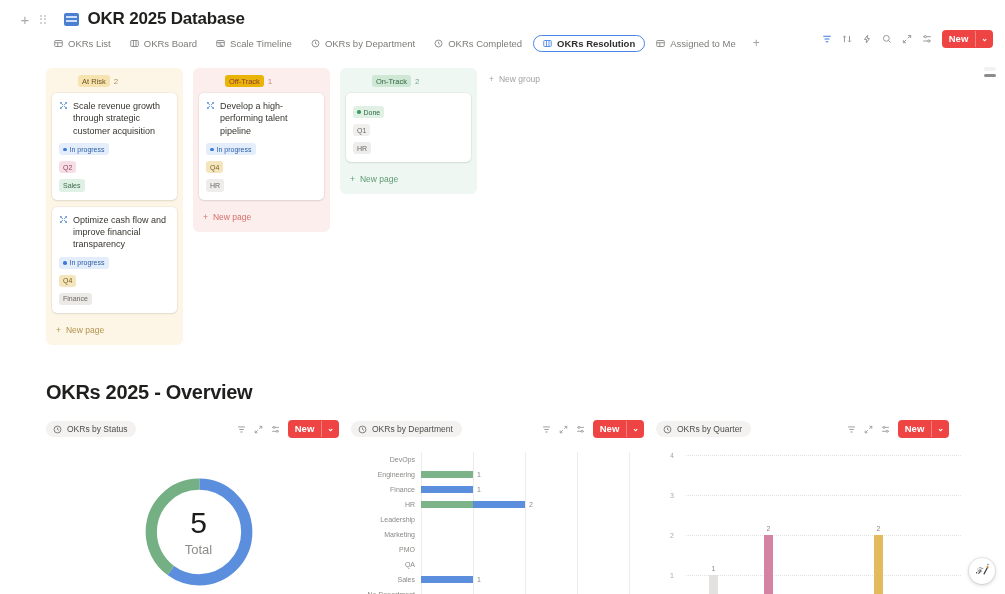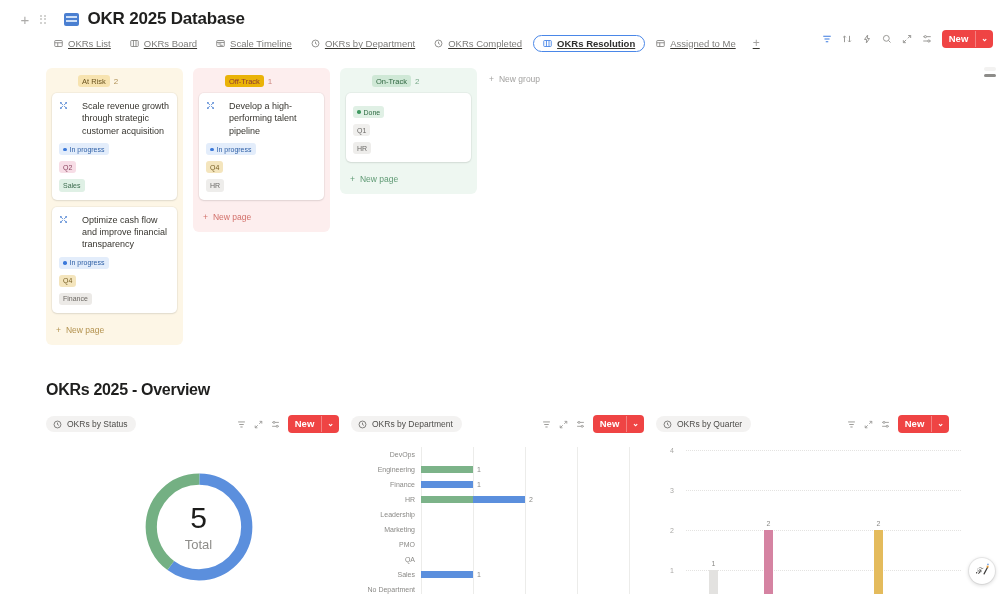--- a/index.html
+++ b/index.html
@@ -23,21 +23,21 @@
     background: #4a7fd1; position: relative; overflow: hidden; flex: none;
   }
   .db-icon::before, .db-icon::after {
     content: ""; position: absolute; left: 2px; right: 2px; height: 2px; background: #cfe0f7;
   }
   .db-icon::before { top: 3px; }
   .db-icon::after { top: 7px; }
   .page-title { margin-left: 9px; font-size: 17px; font-weight: 700; letter-spacing: -0.2px; color: #1f1f1e; }
 
   
-  .tabs { display: flex; align-items: center; padding-left: 46px; height: 26px; gap: 3px; text-decoration: underline; }
+  .tabs { display: flex; align-items: center; padding-left: 46px; height: 26px; gap: 3px; }
   .tab {
     display: flex; align-items: center; gap: 5px; padding: 3px 8px;
     font-size: 9.5px; color: #7d7c79; border-radius: 5px; cursor: pointer; white-space: nowrap;
   }
   .tab.active {
     color: #2f2f2e; font-weight: 700;
     border: 1.2px solid #4a87e8; border-radius: 14px; padding: 2px 9px;
   }
   .tab svg { display: block; }
   .tab-add { color: #a3a2a0; font-size: 12px; padding: 2px 6px; cursor: pointer; }
@@ -67,21 +67,21 @@
   .col-count { font-size: 8px; }
   .col.atrisk .col-count { color: #b09156; }
   .col.offtrack .col-count { color: #cb8780; }
   .col.ontrack .col-count { color: #79a98b; }
 
   .card {
     background: #fff; border-radius: 5px; padding: 7px 7px 8px;
     box-shadow: 0 1px 2px rgba(15,15,15,.09), 0 0 0 1px rgba(15,15,15,.035);
     margin-bottom: 7px;
   }
-  .card-title { display: flex; gap: 14px; font-size: 9px; line-height: 1.38; color: #37352f; }
+  .card-title { display: flex; gap: 5px; font-size: 9px; line-height: 1.38; color: #37352f; }
   .card-title .ttl { flex: 1; }
   .tag-row { margin-top: 6px; display: flex; }
   .tag { font-size: 7px; padding: 1.5px 4px; border-radius: 3px; line-height: 1.3; }
   .tag.status-prog { background: #e3edfb; color: #2d5fa6; display: flex; align-items: center; gap: 3px; }
   .tag.status-done { background: #e0f0e5; color: #2c6b41; display: flex; align-items: center; gap: 3px; }
   .dot { width: 3.5px; height: 3.5px; border-radius: 50%; display: block; }
   .dot.blue { background: #3b79da; }
   .dot.green { background: #3f9960; }
   .tag.q2 { background: #f7dde6; color: #8b4560; }
   .tag.q4 { background: #f4e5bd; color: #7a6227; }
@@ -90,21 +90,21 @@
   .tag.dept-finance { background: #eceae7; color: #6b6762; }
   .tag.dept-hr { background: #eeedeb; color: #6b6a67; }
   .tag.dept-eng { background: #f7ddcd; color: #8a5332; }
   .new-page { font-size: 8.5px; padding: 5px 4px 2px; cursor: pointer; display: flex; gap: 5px; align-items: center; }
   .col.atrisk .new-page { color: #b3924f; }
   .col.offtrack .new-page { color: #d2706a; }
   .col.ontrack .new-page { color: #5f9a74; }
   .new-group { font-size: 8.5px; color: #a3a2a0; padding: 6px 2px; display: flex; gap: 5px; align-items: center; cursor: pointer; white-space: nowrap; }
 
   
-  .overview-title { font-size: 16px; font-weight: 700; letter-spacing: -0.3px; padding: 36px 0 0 46px; color: #1f1f1e; }
+  .overview-title { font-size: 20px; font-weight: 700; letter-spacing: -0.3px; padding: 36px 0 0 46px; color: #1f1f1e; }
   .charts { display: flex; padding: 16px 0 0 46px; gap: 0; }
   .chart-block { width: 305px; }
   .chart-head { display: flex; align-items: center; justify-content: space-between; padding-right: 12px; }
   .chart-pill {
     display: flex; align-items: center; gap: 5px; background: #f3f2f1;
     border-radius: 11px; padding: 3px 9px 3px 7px; font-size: 8.5px; color: #4e4d4a;
   }
   .chart-tools { display: flex; align-items: center; gap: 8px; }
   .chart-body { margin-top: 14px; position: relative; height: 185px; }
 

